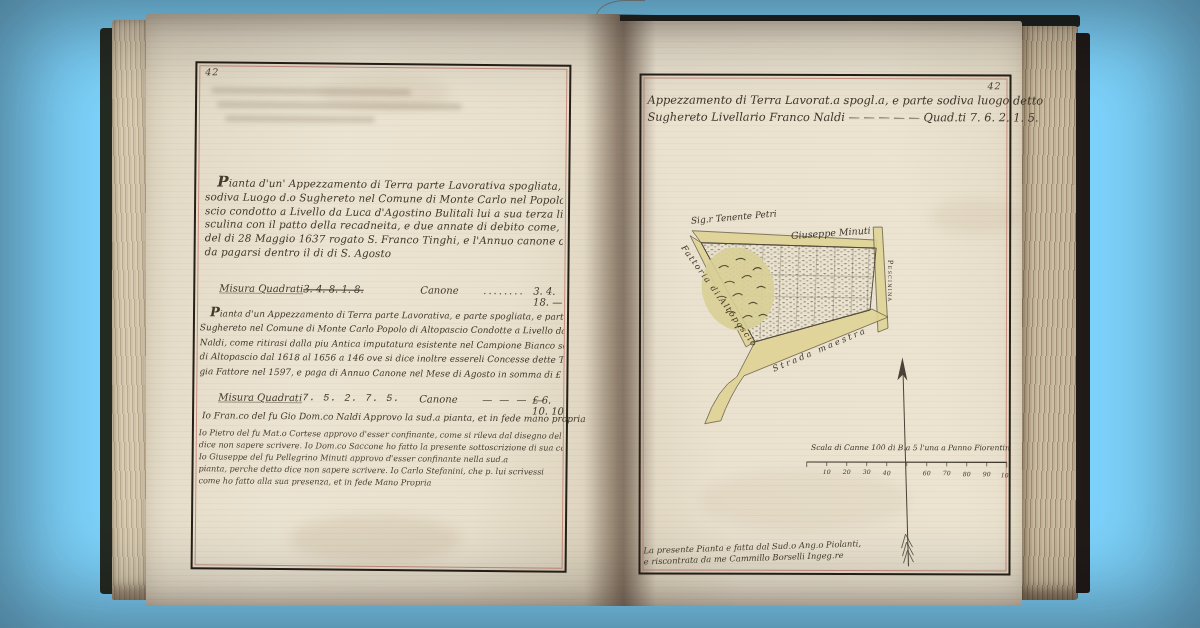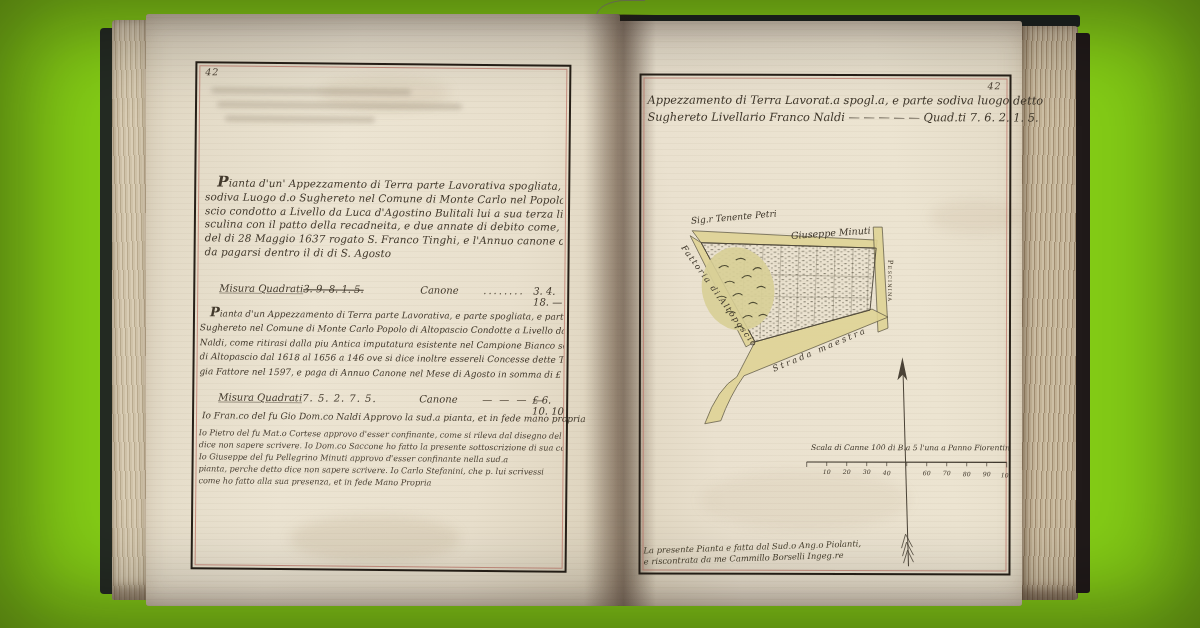--- a/index.html
+++ b/index.html
@@ -1,16 +1,16 @@
 <!DOCTYPE html>
 <html><head>
 <meta charset="utf-8">
 <style>
   html,body{margin:0;padding:0;background:#170e13;}
-  .stage{position:relative;width:1200px;height:628px;background:#84cc16;overflow:hidden;
+  .stage{position:relative;width:1200px;height:628px;background:#7dd3fc;overflow:hidden;
          font-family:"DejaVu Serif","Liberation Serif",serif;}
   
   .cover-left{position:absolute;left:100px;top:28px;width:17px;height:566px;background:#242b23;border-radius:4px 0 0 4px;}
   .edges-left{position:absolute;left:112px;top:20px;width:40px;height:580px;border-radius:4px 0 0 2px;
     background:repeating-linear-gradient(88deg,#d9cdb5 0 2px,#b9aa8e 2px 3px,#cfc2a8 3px 5px);
     box-shadow:inset -6px 0 8px rgba(90,70,50,.35), inset 0 -14px 10px rgba(80,60,40,.4);}
   .cover-top-right{position:absolute;left:610px;top:15px;width:470px;height:12px;background:#1d2420;border-radius:3px;}
   .edges-right{position:absolute;left:1020px;top:26px;width:58px;height:574px;border-radius:0 4px 4px 0;
     background:repeating-linear-gradient(92deg,#cdbfa5 0 2px,#a28e72 2px 3px,#c2b296 3px 5px);
     box-shadow:inset 8px 0 8px rgba(90,70,50,.35), inset 0 -12px 10px rgba(70,50,35,.45);}
@@ -50,21 +50,21 @@
   .para2 .ln{font-size:8.9px;line-height:14.4px;}
   .para2 .ln:first-child::first-letter{font-size:13px;font-weight:bold;}
   .para2 .ln:first-child{text-indent:10px;}
   .att-first{position:absolute;top:347px;left:8px;font-size:9px;}
   .para3{top:363px;left:5px;right:3px;}
   .para3 .ln{font-size:8.1px;line-height:12px;color:#4b4134;}
   .m-row{position:absolute;left:0;right:0;height:16px;font-style:italic;font-size:10px;color:#42392c;}
   .m1{top:219px;} .m2{top:328px;}
   .m-label{position:absolute;left:24px;text-decoration:underline;text-decoration-color:rgba(66,57,44,.45);}
   .m-struck{position:absolute;left:108px;text-decoration:line-through;}
-  .m-figures{position:absolute;left:108px;letter-spacing:1px;}
+  .m-figures{position:absolute;left:108px;letter-spacing:1px;font-family:Liberation Mono, monospace;}
   .m-canone{position:absolute;left:225px;}
   .m-leader{position:absolute;left:288px;letter-spacing:2px;color:#5a5040;}
   .m-value{position:absolute;left:338px;}
   .ghost{position:absolute;background:rgba(130,115,95,.3);filter:blur(2.5px);border-radius:3px;}
   
   .title-l1,.title-l2{position:absolute;left:6px;right:6px;text-align:center;font-style:italic;
     color:#3e362a;white-space:nowrap;}
   .title-l1{top:17px;font-size:11.4px;}
   .title-l2{top:34px;font-size:11.4px;}
   .map-svg{position:absolute;inset:0;width:100%;height:100%;}
@@ -108,21 +108,21 @@
         <div class="ln">Pianta d'un' Appezzamento di Terra parte Lavorativa spogliata, e parte</div>
         <div class="ln">sodiva Luogo d.o Sughereto nel Comune di Monte Carlo nel Popolo d'Alto pa-</div>
         <div class="ln">scio condotto a Livello da Luca d'Agostino Bulitali lui a sua terza linea ma-</div>
         <div class="ln">sculina con il patto della recadneita, e due annate di debito come, e Contratto</div>
         <div class="ln">del di 28 Maggio 1637 rogato S. Franco Tinghi, e l'Annuo canone di 3. 4. 18. —</div>
         <div class="ln">da pagarsi dentro il di di S. Agosto</div>
       </div>
 
       <div class="m-row m1">
         <span class="m-label">Misura Quadrati</span>
-        <span class="m-struck">3. 9. 8. 1. 5.</span>
+        <span class="m-struck">3. 4. 8. 1. 8.</span>
         <span class="m-canone">Canone</span>
         <span class="m-leader">........</span>
         <span class="m-value">3. 4. 18. —</span>
       </div>
 
       <div class="para para2">
         <div class="ln">Pianta d'un Appezzamento di Terra parte Lavorativa, e parte spogliata, e parte sodiva luogo detto</div>
         <div class="ln">Sughereto nel Comune di Monte Carlo Popolo di Altopascio Condotte a Livello da Francesco di Pio Domenico</div>
         <div class="ln">Naldi, come ritirasi dalla piu Antica imputatura esistente nel Campione Bianco segnato A dei Livelli</div>
         <div class="ln">di Altopascio dal 1618 al 1656 a 146 ove si dice inoltre essereli Concesse dette Terre da Giovanni Nemini</div>

